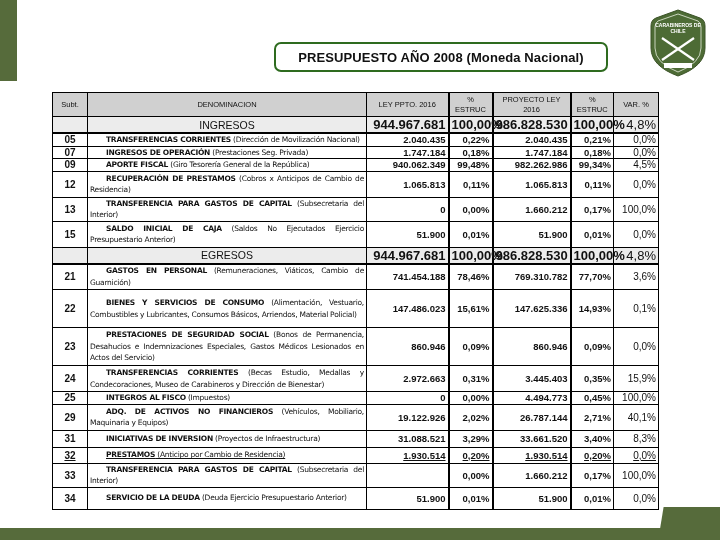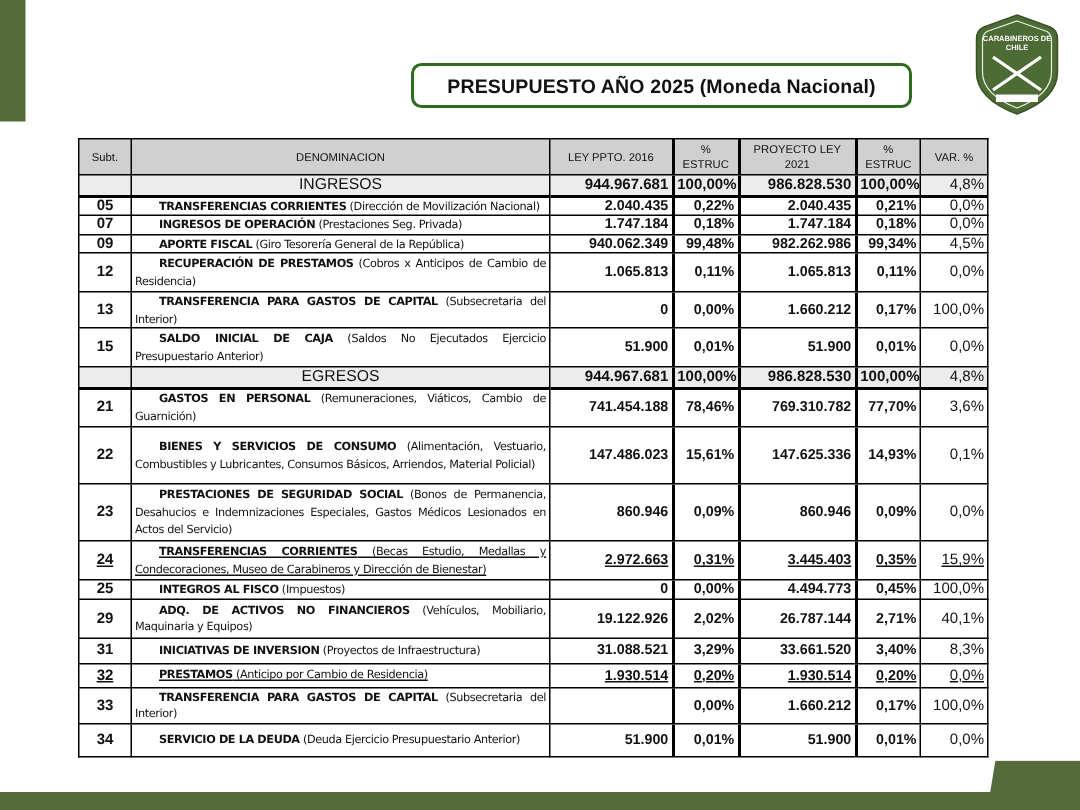--- a/index.html
+++ b/index.html
@@ -6,39 +6,39 @@
   body { width:720px; height:540px; position:relative; background:#ffffff; overflow:hidden; font-family:"Liberation Sans", sans-serif; }
   .green-bar-left { position:absolute; left:0; top:0; width:17px; height:81px; background:#566b3b; }
   .green-bar-bottom { position:absolute; left:0; top:528px; width:720px; height:12px; background:#566b3b; }
   .green-corner { position:absolute; left:660px; top:507px; width:60px; height:22px; background:#566b3b; clip-path:polygon(6% 0, 100% 0, 100% 100%, 0 100%); }
   .title-box { position:absolute; left:274px; top:42px; width:334px; height:30px; border:2px solid #2e6b1f; border-radius:7px; box-sizing:border-box; display:flex; align-items:center; justify-content:center; font-weight:bold; font-size:13px; color:#111; letter-spacing:0.1px; }
   .logo { position:absolute; left:648px; top:8px; width:60px; height:70px; }
   table.budget { position:absolute; left:52px; top:92px; border-collapse:collapse; table-layout:fixed; width:606px; font-size:8px; color:#111; }
   table.budget td, table.budget th { border:1px solid #000; padding:0 2px; box-sizing:border-box; }
   .col-sub { width:35px; } .col-den { width:279px; } .col-ley { width:82px; } .col-pct1 { width:44px; } .col-proy { width:78px; } .col-pct2 { width:43px; } .col-var { width:45px; }
   th { background:#d0d0d0; font-weight:normal; font-size:7.5px; height:24px; line-height:10px; }
-  .sec td { background:#ececec; height:14px; font-size:10px; }
+  .sec td { background:#ececec; height:14px; font-size:13px; }
   .sec .sec-label { text-align:center; font-size:10.5px; }
   .num { text-align:right; font-weight:bold; font-size:9.5px; white-space:nowrap; }
   .pct { text-align:right; font-weight:bold; font-size:9.5px; white-space:nowrap; }
   .var { text-align:right; font-size:10px; white-space:nowrap; }
   .code { text-align:center; font-weight:bold; font-size:10px; }
   .den { font-size:7.5px; line-height:11.5px; text-align:justify; font-family:"DejaVu Sans", sans-serif; letter-spacing:-0.25px; }
   .den b { font-weight:bold;margin-left:16px; }
   .thick-l { border-left:2px solid #000 !important; }
   tr.grp-top td { border-top:2px solid #000; }
 </style>
 </head>
 <body>
 
 <div class="green-bar-left"></div>
 <div class="green-bar-bottom"></div>
 <div class="green-corner"></div>
 
-<div class="title-box">PRESUPUESTO AÑO 2025  (Moneda Nacional)</div>
+<div class="title-box">PRESUPUESTO AÑO 2008  (Moneda Nacional)</div>
 
 <svg class="logo" viewBox="0 0 60 70">
   <path d="M30 2 L52 10 Q57 12 57 18 L57 40 Q57 58 30 68 Q3 58 3 40 L3 18 Q3 12 8 10 Z" fill="#4d6b35" stroke="#3a5226" stroke-width="1"></path>
   <path d="M30 6 L50 13 Q53 15 53 19 L53 40 Q53 55 30 64 Q7 55 7 40 L7 19 Q7 15 10 13 Z" fill="none" stroke="#e8efe0" stroke-width="0.8"></path>
   <text x="30" y="19" font-size="5" fill="#ffffff" text-anchor="middle" font-family="Liberation Sans, sans-serif" font-weight="bold">CARABINEROS DE</text>
   <text x="30" y="25" font-size="5" fill="#ffffff" text-anchor="middle" font-family="Liberation Sans, sans-serif" font-weight="bold">CHILE</text>
   <line x1="14" y1="30" x2="46" y2="52" stroke="#ffffff" stroke-width="2.2"></line>
   <line x1="46" y1="30" x2="14" y2="52" stroke="#ffffff" stroke-width="2.2"></line>
   <rect x="16" y="55" width="28" height="5" fill="#ffffff"></rect>
 </svg>
@@ -52,21 +52,21 @@
       <col class="col-proy">
       <col class="col-pct2">
       <col class="col-var">
   </colgroup>
   <thead>
     <tr>
       <th>Subt.</th>
       <th>DENOMINACION</th>
       <th>LEY PPTO. 2016</th>
       <th class="thick-l">% ESTRUC</th>
-      <th class="thick-l">PROYECTO LEY 2021</th>
+      <th class="thick-l">PROYECTO LEY 2016</th>
       <th class="thick-l">% ESTRUC</th>
       <th>VAR. %</th>
     </tr>
   </thead>
   <tbody id="tbody">
       <tr class="sec">
         <td></td>
         <td class="sec-label">INGRESOS</td>
         <td class="num">944.967.681</td>
         <td class="pct thick-l">100,00%</td>
@@ -157,21 +157,21 @@
       </tr>
       <tr style="height: 38px;">
         <td class="code">23</td>
         <td class="den"><b>PRESTACIONES DE SEGURIDAD SOCIAL</b><span> (Bonos de Permanencia, Desahucios e Indemnizaciones Especiales, Gastos Médicos Lesionados en Actos del Servicio)</span></td>
         <td class="num">860.946</td>
         <td class="pct thick-l">0,09%</td>
         <td class="num thick-l">860.946</td>
         <td class="pct thick-l">0,09%</td>
         <td class="var">0,0%</td>
       </tr>
-      <tr style="height: 26px; text-decoration: underline;">
+      <tr style="height: 26px;">
         <td class="code">24</td>
         <td class="den"><b>TRANSFERENCIAS CORRIENTES</b><span> (Becas Estudio, Medallas y Condecoraciones, Museo de Carabineros y Dirección de Bienestar)</span></td>
         <td class="num">2.972.663</td>
         <td class="pct thick-l">0,31%</td>
         <td class="num thick-l">3.445.403</td>
         <td class="pct thick-l">0,35%</td>
         <td class="var">15,9%</td>
       </tr>
       <tr style="height: 12px; padding-left: 28px;">
         <td class="code">25</td>

